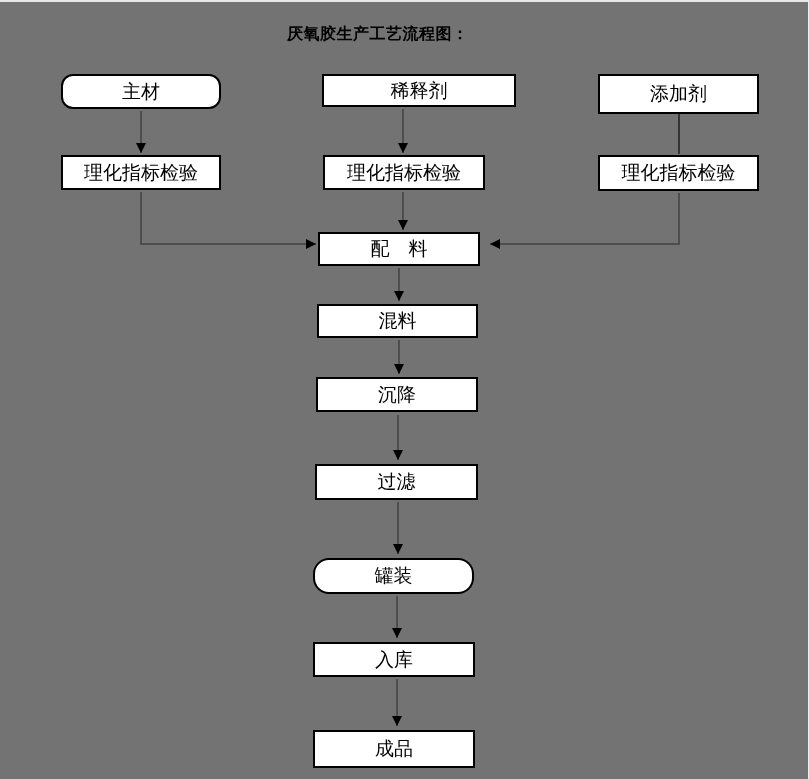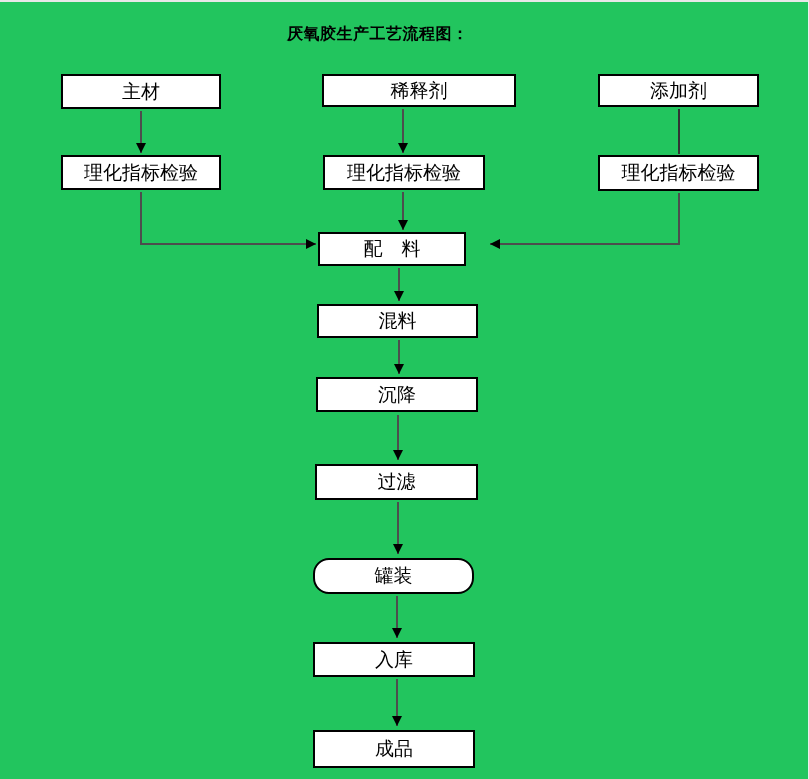--- a/index.html
+++ b/index.html
@@ -5,21 +5,21 @@
   html, body {
     margin: 0;
     padding: 0;
     background: #ffffff;
     font-family: "Liberation Serif", "DejaVu Serif", serif;
   }
   .page {
     position: relative;
     width: 809px;
     height: 779px;
-    background: #22c55e;
+    background: #737373;
     border-top: 2px solid #e8e8e8;
     border-right: 1px solid #efefef;
     box-sizing: border-box;
     overflow: hidden;
   }
   .title {
     position: absolute;
     left: 287px;
     top: 22px;
     font-size: 16px;
@@ -42,27 +42,27 @@
   }
   .connectors {
     position: absolute;
     left: 0;
     top: 0;
     width: 809px;
     height: 779px;
     pointer-events: none;
   }
   
-  .n-main        { left: 61px;  top: 72px;  width: 160px; height: 35px; }
+  .n-main        { left: 61px;  top: 72px;  width: 160px; height: 35px; border-radius: 12px; }
   .n-diluent     { left: 322px; top: 72px;  width: 194px; height: 33px; }
-  .n-additive    { left: 598px; top: 72px;  width: 161px; height: 33px; }
+  .n-additive    { left: 598px; top: 72px;  width: 161px; height: 40px; }
   .n-insp-l      { left: 61px;  top: 153px; width: 160px; height: 35px; }
   .n-insp-m      { left: 323px; top: 153px; width: 162px; height: 35px; }
   .n-insp-r      { left: 598px; top: 153px; width: 161px; height: 36px; }
-  .n-batching    { left: 318px; top: 230px; width: 148px; height: 34px; }
+  .n-batching    { left: 318px; top: 230px; width: 162px; height: 34px; }
   .n-mixing      { left: 317px; top: 302px; width: 161px; height: 34px; text-align: center; }
   .n-settling    { left: 316px; top: 375px; width: 162px; height: 35px; }
   .n-filtering   { left: 315px; top: 462px; width: 163px; height: 36px; }
   .n-filling     { left: 313px; top: 556px; width: 161px; height: 36px; border-radius: 16px; }
   .n-warehousing { left: 313px; top: 640px; width: 162px; height: 35px; }
   .n-finished    { left: 313px; top: 728px; width: 162px; height: 38px; }
 </style>
 </head>
 <body>
 

